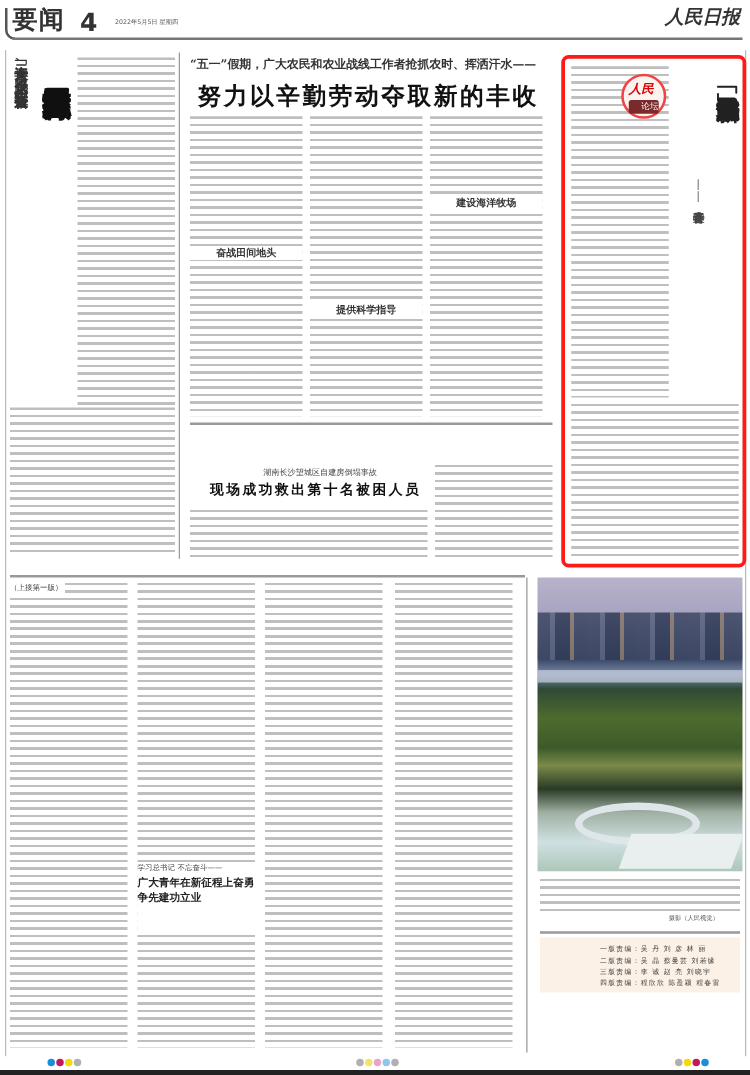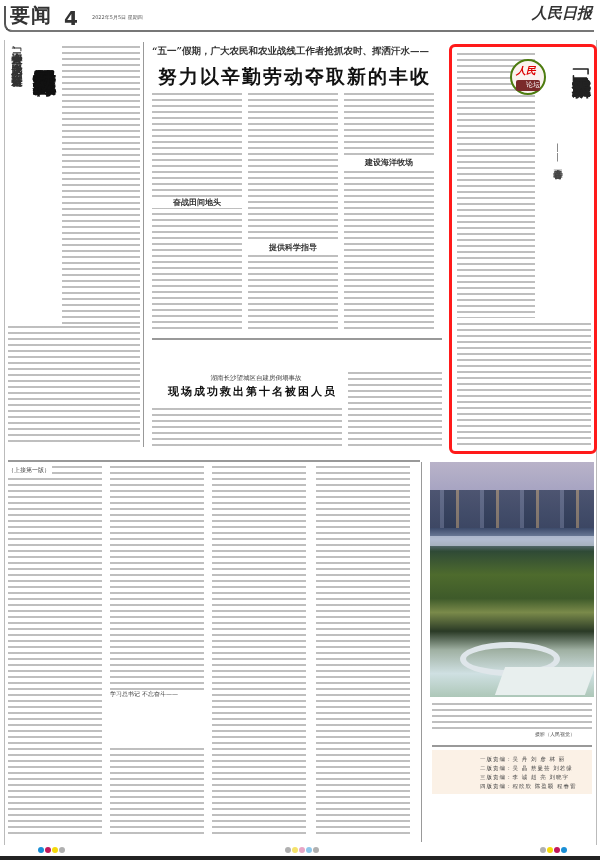--- a/index.html
+++ b/index.html
@@ -38,21 +38,21 @@
   .a2-rule { position: absolute; left: 152px; top: 338px; width: 290px; height: 2px; background: #999; }
 
   
   .a3-kicker { position: absolute; left: 186px; top: 374px; width: 140px; font-size: 6.5px; color: #444; text-align: center; }
   .a3-title { position: absolute; left: 168px; top: 384px; width: 210px; font-size: 11px; font-weight: bold; color: #111; letter-spacing: 2px; white-space: nowrap; }
   .a3-body1 { position: absolute; left: 152px; top: 408px; width: 190px; height: 38px; }
   .a3-body2 { position: absolute; left: 348px; top: 372px; width: 94px; height: 74px; }
 
   
   .commentary-box { position: absolute; left: 449px; top: 44px; width: 148px; height: 410px; border: 3px solid #ff1a1a; border-radius: 6px; background: #fff; }
-  .cb-logo { position: absolute; left: 58px; top: 12px; width: 36px; height: 36px; border-radius: 50%; border: 2px solid #4d7c0f; background: #fbf3f0; }
+  .cb-logo { position: absolute; left: 45px; top: 12px; width: 36px; height: 36px; border-radius: 50%; border: 2px solid #ef4444; background: #fbf3f0; }
   .cb-logo-top { position: absolute; left: 4px; top: 3px; font-family: "DejaVu Serif", serif; font-style: italic; font-size: 10px; font-weight: bold; color: #d00; }
   .cb-logo-bot { position: absolute; left: 4px; top: 19px; width: 24px; height: 11px; background: #7a2a2a; color: #fff; font-size: 7px; text-align: right; line-height: 11px; border-radius: 2px; }
   .cb-title { position: absolute; left: 116px; top: 16px; width: 26px; height: 275px; writing-mode: vertical-rl; font-size: 18.5px; font-weight: bold; color: #222; line-height: 26px; }
   .cb-series { position: absolute; left: 99px; top: 96px; width: 14px; height: 115px; writing-mode: vertical-rl; font-family: "DejaVu Serif", serif; font-size: 9.5px; color: #444; line-height: 14px; }
   .cb-body-top { position: absolute; left: 5px; top: 6px; width: 78px; height: 265px; }
   .cb-body-full { position: absolute; left: 5px; top: 276px; width: 134px; height: 122px; }
 
   .mid-rule { position: absolute; left: 8px; top: 460px; width: 412px; height: 2px; background: #999; }
 
   
@@ -139,20 +139,21 @@
 <div class="mid-rule"></div>
 
 <div>
   <div class="b-col fake-text" style="left:8px;"></div>
   <div class="b-col fake-text" style="left:110px;"></div>
   <div class="b-col fake-text" style="left:212px;"></div>
   <div class="b-col fake-text" style="left:316px;"></div>
   <div class="b-lead">（上接第一版）</div>
   <div class="b-subblock">
     <div class="b-sub-kicker">学习总书记  不忘奋斗——</div>
+    <div class="b-sub-title">广大青年在新征程上奋勇争先建功立业</div>
   </div>
 </div>
 <div class="b-right-divider"></div>
 
 <div class="photo">
   <div class="photo-skyline"></div>
   <div class="photo-river"></div>
   <div class="photo-ring"></div>
   <div class="photo-court"></div>
 </div>

